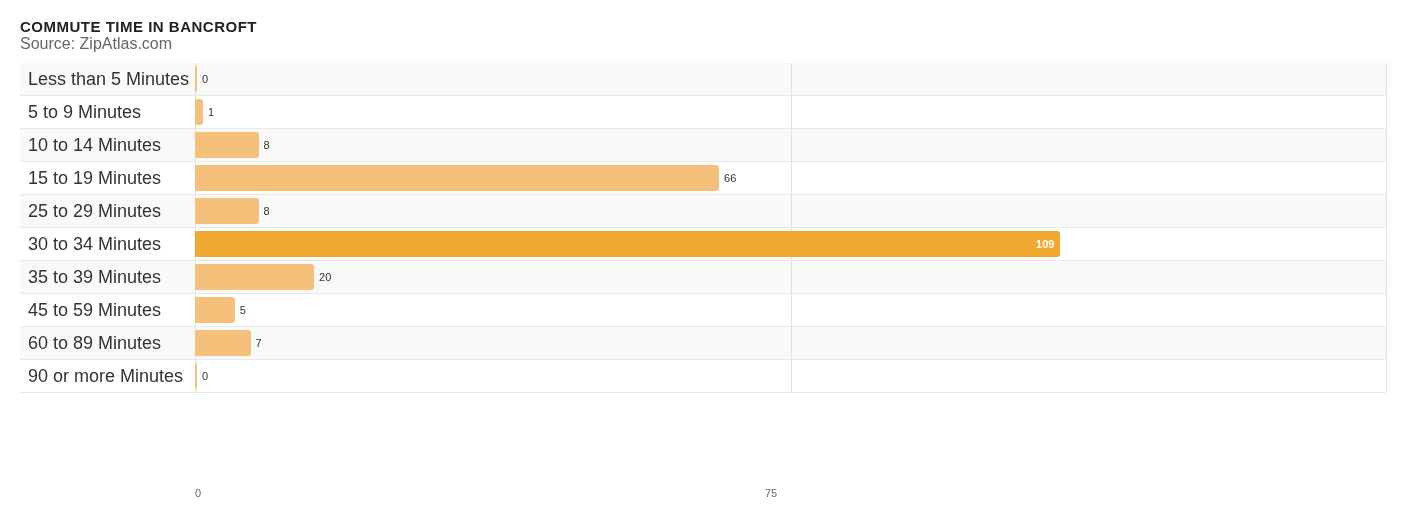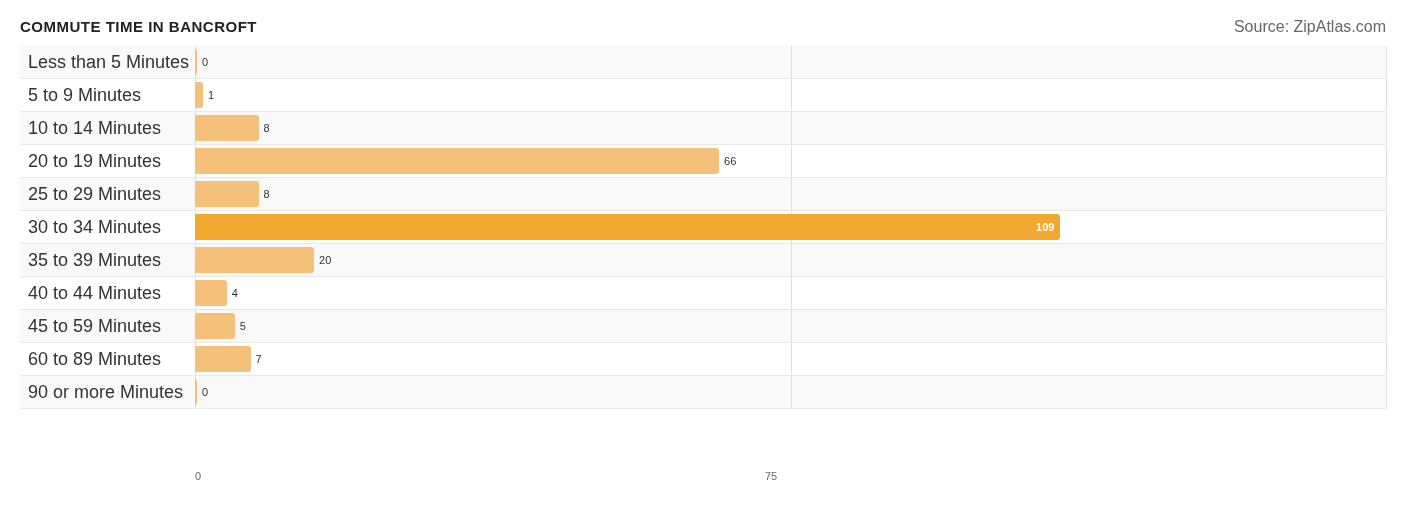--- a/index.html
+++ b/index.html
@@ -14,20 +14,21 @@
       width: 1406px;
       height: 523px;
       padding: 18px 20px 40px 20px;
       position: relative;
     }
     .chart-header {
       display: flex;
       justify-content: space-between;
       align-items: flex-start;
       margin-bottom: 10px;
+      flex-direction: column;
     }
     .chart-title {
       font-size: 15px;
       font-weight: bold;
       color: #222;
       letter-spacing: 0.5px;
     }
     .chart-source {
       font-size: 16px;
       color: #666;
@@ -145,21 +146,21 @@
         <div class="bar-label">10 to 14 Minutes</div>
         <div class="bar-track">
           <div class="x-gridline" style="left: 0px;"></div>
           <div class="x-gridline" style="left: 595.5px;"></div>
           <div class="x-gridline" style="left: 1191px;"></div>
           <div class="bar-fill bar-fill-normal" style="width: 63.52px;"></div>
           <span class="bar-value">8</span>
         </div>
       </div>
       <div class="bar-row">
-        <div class="bar-label">20 to 19 Minutes</div>
+        <div class="bar-label">15 to 19 Minutes</div>
         <div class="bar-track">
           <div class="x-gridline" style="left: 0px;"></div>
           <div class="x-gridline" style="left: 595.5px;"></div>
           <div class="x-gridline" style="left: 1191px;"></div>
           <div class="bar-fill bar-fill-normal" style="width: 524.04px;"></div>
           <span class="bar-value">66</span>
         </div>
       </div>
       <div class="bar-row">
         <div class="bar-label">25 to 29 Minutes</div>
@@ -183,30 +184,20 @@
         </div>
       </div>
       <div class="bar-row">
         <div class="bar-label">35 to 39 Minutes</div>
         <div class="bar-track">
           <div class="x-gridline" style="left: 0px;"></div>
           <div class="x-gridline" style="left: 595.5px;"></div>
           <div class="x-gridline" style="left: 1191px;"></div>
           <div class="bar-fill bar-fill-normal" style="width: 119.1px;"></div>
           <span class="bar-value">20</span>
-        </div>
-      </div>
-      <div class="bar-row">
-        <div class="bar-label">40 to 44 Minutes</div>
-        <div class="bar-track">
-          <div class="x-gridline" style="left: 0px;"></div>
-          <div class="x-gridline" style="left: 595.5px;"></div>
-          <div class="x-gridline" style="left: 1191px;"></div>
-          <div class="bar-fill bar-fill-normal" style="width: 31.76px;"></div>
-          <span class="bar-value">4</span>
         </div>
       </div>
       <div class="bar-row">
         <div class="bar-label">45 to 59 Minutes</div>
         <div class="bar-track">
           <div class="x-gridline" style="left: 0px;"></div>
           <div class="x-gridline" style="left: 595.5px;"></div>
           <div class="x-gridline" style="left: 1191px;"></div>
           <div class="bar-fill bar-fill-normal" style="width: 39.7px;"></div>
           <span class="bar-value">5</span>

